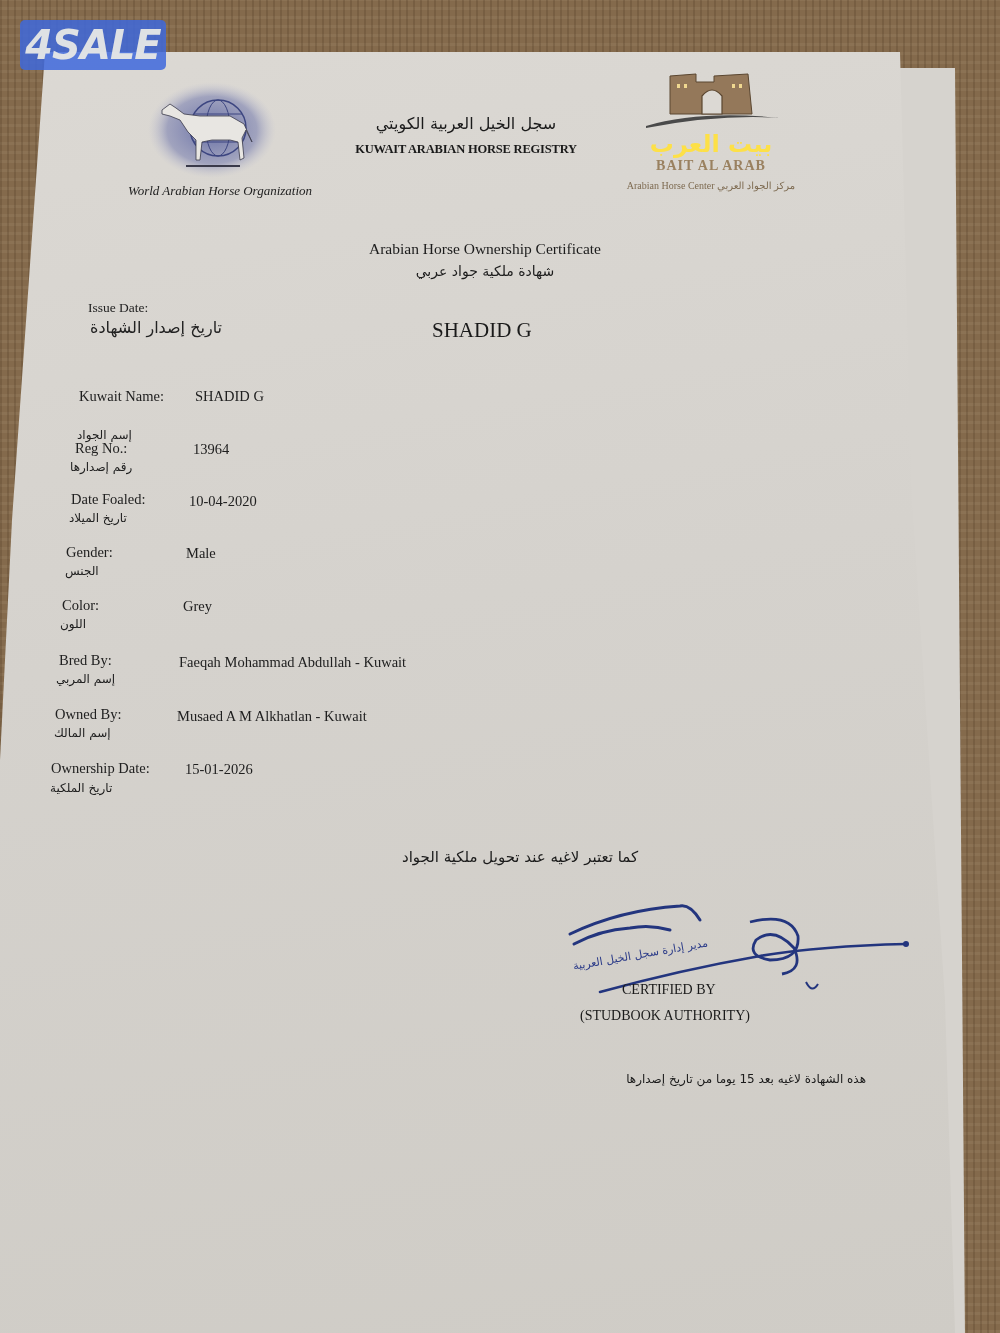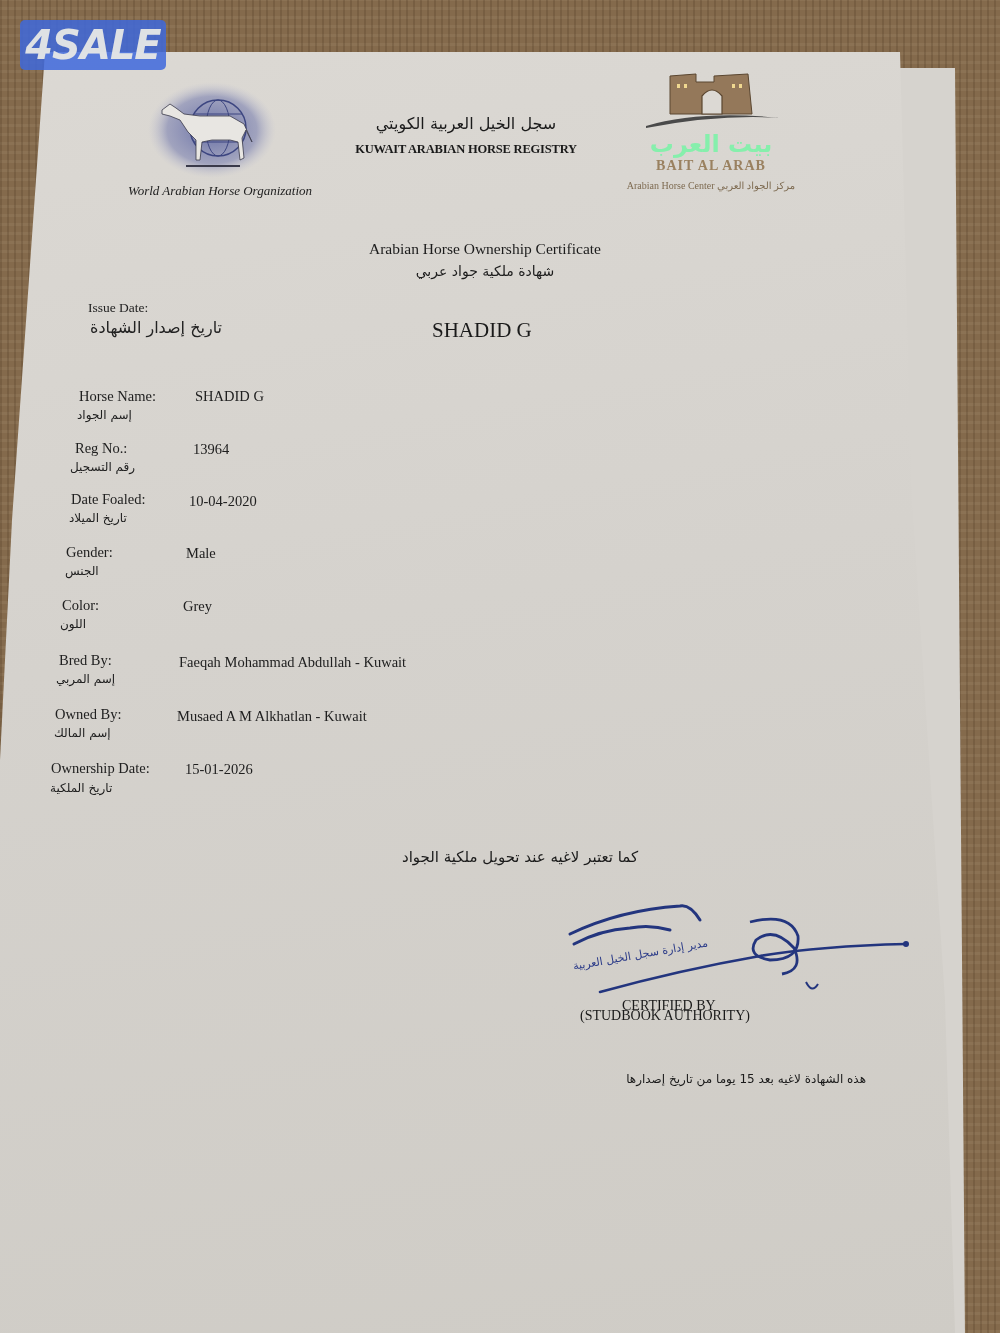--- a/index.html
+++ b/index.html
@@ -29,35 +29,35 @@
   }
   .watermark span {
     font-family: "DejaVu Sans", sans-serif; font-weight: bold; font-style: italic;
     font-size: 40px; color: rgba(235,235,230,0.92); letter-spacing: -1px; text-align: right;
   }
   .waho-logo { left: 140px; top: 80px; width: 140px; height: 100px; }
   .waho-caption { left: 128px; top: 183px; font-style: italic; font-size: 13px; color: #222; font-family: "Liberation Serif", serif; }
   .registry-ar { left: 352px; top: 114px; width: 228px; text-align: center; font-family: "DejaVu Sans", sans-serif; font-size: 16px; color: #1a1a1a; direction: rtl; }
   .registry-en { left: 352px; top: 142px; width: 228px; text-align: center; font-size: 12.5px; font-weight: bold; color: #1a1a1a; letter-spacing: -0.2px; }
   .bait-logo { left: 640px; top: 70px; width: 160px; height: 60px; }
-  .bait-ar { left: 626px; top: 130px; width: 170px; text-align: center; font-family: "DejaVu Sans", sans-serif; font-size: 24px; color: #86efac; direction: rtl; font-weight: bold; }
+  .bait-ar { left: 626px; top: 130px; width: 170px; text-align: center; font-family: "DejaVu Sans", sans-serif; font-size: 24px; color: #fde047; direction: rtl; font-weight: bold; }
   .bait-en { left: 626px; top: 158px; width: 170px; text-align: center; font-size: 14px; font-weight: bold; color: #9a8160; letter-spacing: 1px; }
   .bait-sub { left: 626px; top: 180px; width: 170px; text-align: center; font-size: 10px; color: #7d6a50; white-space: nowrap; }
   .cert-title-en { left: 300px; top: 240px; width: 370px; text-align: center; font-size: 15.5px; color: #1c1c1c; }
   .cert-title-ar { left: 300px; top: 263px; width: 370px; text-align: center; font-family: "DejaVu Sans", sans-serif; font-size: 14px; color: #1c1c1c; }
   .issue-en { left: 88px; top: 300px; font-size: 13.5px; color: #222; }
   .issue-ar { left: 90px; top: 318px; font-family: "DejaVu Sans", sans-serif; font-size: 16px; color: #222; }
   .main-name { left: 432px; top: 318px; font-size: 21px; color: #1a1a1a; }
   .field-label { font-size: 14.5px; color: #202020; white-space: nowrap; }
   .field-label-ar { font-family: "DejaVu Sans", sans-serif; font-size: 12px; color: #202020; white-space: nowrap; }
   .field-value { font-size: 14.5px; color: #202020; white-space: nowrap; }
   .note { left: 150px; top: 843px; width: 740px; text-align: center; font-family: "DejaVu Sans", sans-serif; font-size: 15px; color: #1a1a1a; direction: rtl; line-height: 28px; }
   .signature { left: 560px; top: 900px; width: 360px; height: 110px; }
   .sig-role { left: 572px; top: 960px; font-family: "DejaVu Sans", sans-serif; font-size: 11px; color: #2a3a88; direction: rtl; transform: rotate(-10deg); transform-origin: left top; white-space: nowrap; }
-  .certified { left: 622px; top: 982px; font-size: 14px; color: #1a1a1a; margin-top: 16px; }
+  .certified { left: 622px; top: 982px; font-size: 14px; color: #1a1a1a; }
   .authority { left: 580px; top: 1008px; font-size: 14px; color: #1a1a1a; }
   .validity { left: 560px; top: 1072px; width: 306px; text-align: right; font-family: "DejaVu Sans", sans-serif; font-size: 12px; color: #1a1a1a; direction: rtl; white-space: nowrap; }
 </style>
 </head>
 <body>
 
 <div class="sheet-back"></div>
 <div class="sheet"></div>
 
 <svg class="abs waho-logo" viewBox="0 0 140 100">
@@ -95,26 +95,26 @@
 <div class="abs bait-en">BAIT AL ARAB</div>
 <div class="abs bait-sub">Arabian Horse Center  مركز الجواد العربي</div>
 
 <div class="abs cert-title-en">Arabian Horse Ownership Certificate</div>
 <div class="abs cert-title-ar">شهادة ملكية جواد عربي</div>
 
 <div class="abs issue-en">Issue Date:</div>
 <div class="abs issue-ar">تاريخ إصدار الشهادة</div>
 <div class="abs main-name">SHADID G</div>
 
-<div class="abs field-label" style="left:79px;top:388px">Horse Name:</div>
-<div class="abs field-label-ar" style="left:77px;top:408px">إسم الجواد</div>
+<div class="abs field-label" style="left:79px;top:388px">Kuwait Name:</div>
+<div class="abs field-label-ar" style="left:77px;top:428px">إسم الجواد</div>
 <div class="abs field-value" style="left:195px;top:388px">SHADID G</div>
 
 <div class="abs field-label" style="left:75px;top:440px">Reg No.:</div>
-<div class="abs field-label-ar" style="left:70px;top:460px">رقم التسجيل</div>
+<div class="abs field-label-ar" style="left:70px;top:460px">رقم إصدارها</div>
 <div class="abs field-value" style="left:193px;top:441px">13964</div>
 
 <div class="abs field-label" style="left:71px;top:491px">Date Foaled:</div>
 <div class="abs field-label-ar" style="left:69px;top:511px">تاريخ الميلاد</div>
 <div class="abs field-value" style="left:189px;top:493px">10-04-2020</div>
 
 <div class="abs field-label" style="left:66px;top:544px">Gender:</div>
 <div class="abs field-label-ar" style="left:65px;top:564px">الجنس</div>
 <div class="abs field-value" style="left:186px;top:545px">Male</div>
 

